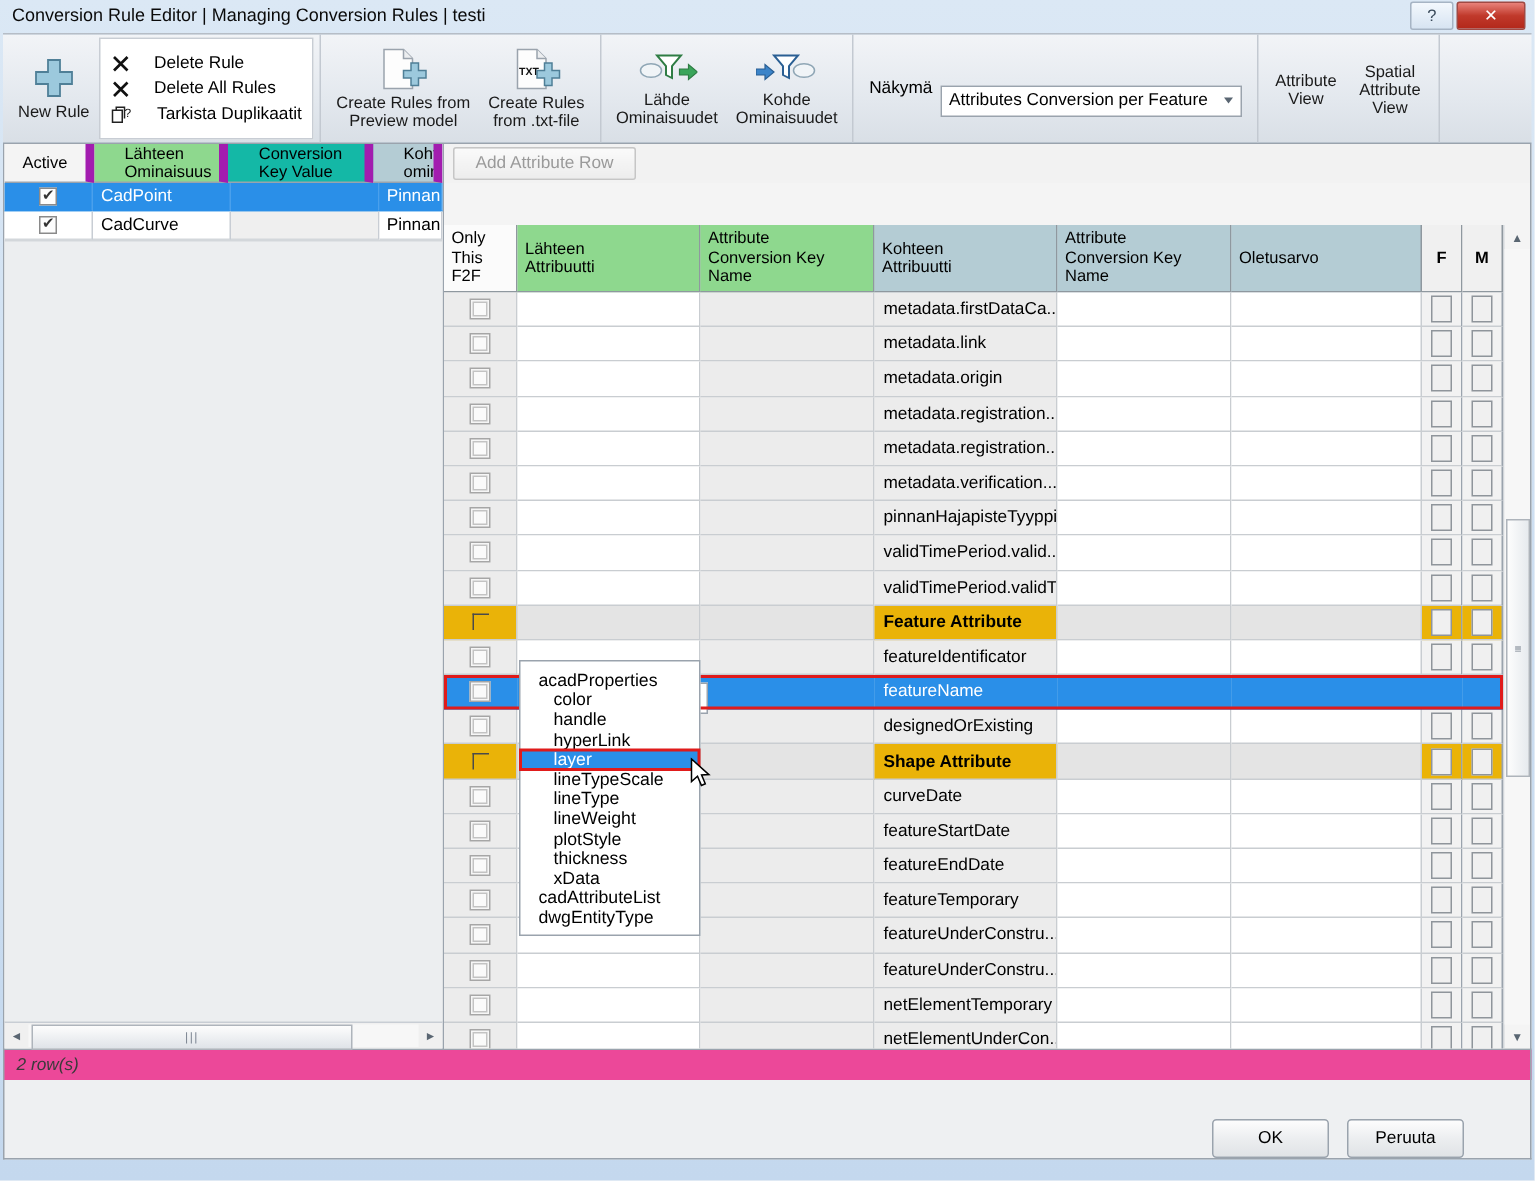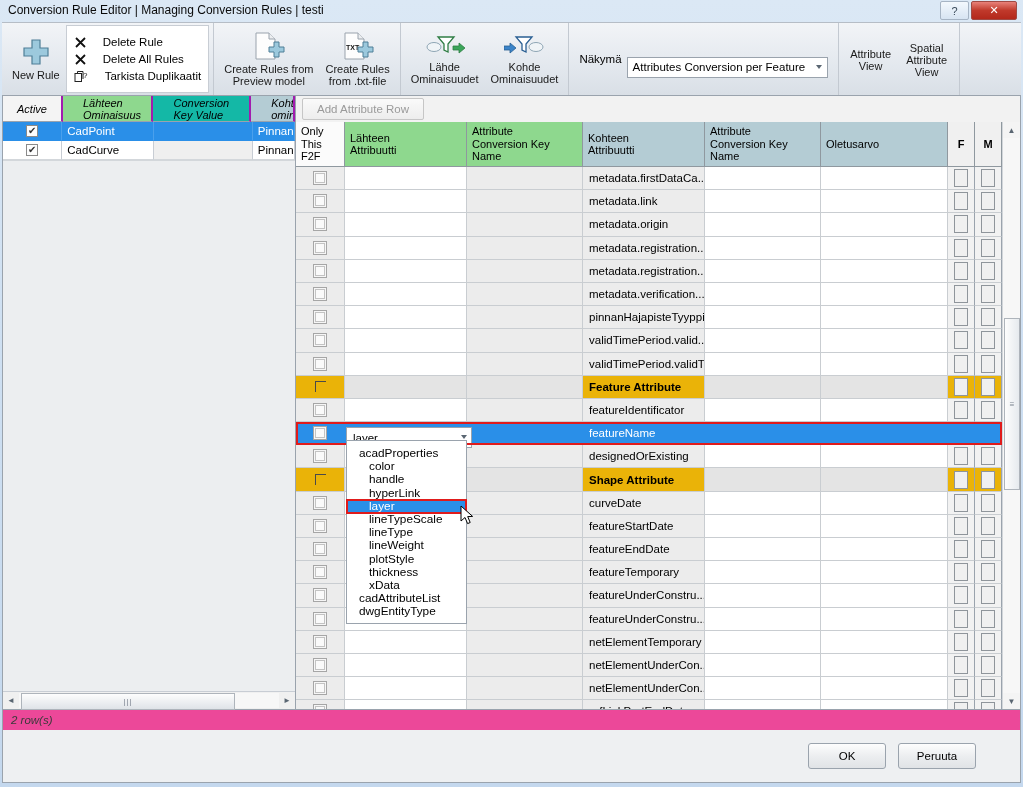--- a/index.html
+++ b/index.html
@@ -43,22 +43,22 @@
                 border-right:3.5px solid transparent;border-top:4px solid #5a6672;}
 
   
   .body{flex:1 1 auto;display:flex;margin:0 2px;min-height:0;}
 
   
   .leftpane{width:292px;flex:0 0 auto;display:flex;flex-direction:column;background:#eef0f2;
             border:1px solid #9aa3ad;border-top:none;position:relative;}
   .lgrid{flex:1 1 auto;display:flex;flex-direction:column;overflow:hidden;background:#f1f1f1;}
   .lhead{display:flex;height:26px;flex:0 0 auto;}
-  .lhc{border-right:2px solid #a21caf;border-bottom:1px solid #9aa3ad;font-size:11px;line-height:12px;
-       padding:2px 20px;display:flex;align-items:center;box-sizing:border-box;overflow:hidden;font-style:italic;}
+  .lhc{border-right:6px solid #a21caf;border-bottom:1px solid #9aa3ad;font-size:11px;line-height:12px;
+       padding:2px 20px;display:flex;align-items:center;box-sizing:border-box;overflow:hidden;}
   .lhc.c0{width:62px;background:#f4f4f4;justify-content:center;}
   .lhc.c1{width:96px;background:#8ed88e;}
   .lhc.c2{width:104px;background:#14b8a6;}
   .lhc.c3{width:44px;background:#b4ccd4;}
   .lrow{display:flex;height:19px;flex:0 0 auto;}
   .lrow.sel{background:#2a8fe8;color:#fff;}
   .lc{border-right:1px solid #c8cdd4;border-bottom:1px solid #d3d7db;font-size:11.5px;
       padding:1px 5px;display:flex;align-items:center;box-sizing:border-box;overflow:hidden;white-space:nowrap;}
   .lc.c0{width:62px;justify-content:center;background:#fff;}
   .lc.c1{width:96px;background:#fff;}
@@ -70,21 +70,21 @@
   .lfill{flex:1 1 auto;background:#eceef0;border-top:1px solid #d3d7db;}
   .hsb{height:17px;flex:0 0 auto;background:#f0f0f0;border-top:1px solid #c8cdd4;display:flex;align-items:center;}
   .hsb .ar{width:16px;text-align:center;font-size:8px;color:#5a6672;}
   .hsb .track{flex:1 1 auto;height:15px;position:relative;background:#f7f7f7;}
   .hsb .thumb{position:absolute;left:2px;top:0;width:212px;height:15px;
         background:linear-gradient(to bottom,#fdfdfd,#dfe3e8);border:1px solid #aeb4bb;
         display:flex;align-items:center;justify-content:center;font-size:8px;color:#7a8390;letter-spacing:1px;}
 
   
   .rightpane{flex:1 1 auto;display:flex;flex-direction:column;min-width:0;background:#f4f4f4;
-             border:1px solid #9aa3ad;border-top:none;border-left:none;position:relative;}
+             border:1px solid #9aa3ad;border-top:none;border-left:none;position:relative;gap:28px;}
   .addbar{height:26px;flex:0 0 auto;display:flex;align-items:center;padding-left:6px;background:#f2f2f2;}
   .addbtn{height:20px;padding:0 14px;font-size:11.5px;color:#9a9a9a;border:1px solid #c6c6c6;border-radius:2px;
           background:linear-gradient(to bottom,#fafafa,#ededed);display:flex;align-items:center;}
 
   .gridwrap{flex:1 1 auto;display:flex;min-height:0;overflow:hidden;}
   .grid{flex:1 1 auto;display:flex;flex-direction:column;min-width:0;overflow:hidden;}
   .ghead{display:flex;height:45px;flex:0 0 auto;}
   .ghc{box-sizing:border-box;border-right:1px solid #8f989f;border-bottom:1px solid #8f989f;
        font-size:11px;line-height:12.5px;padding:3px 5px;display:flex;align-items:center;overflow:hidden;}
   .grow{display:flex;height:23.2px;flex:0 0 auto;}
@@ -146,22 +146,22 @@
   .vsb .ar{height:16px;display:flex;align-items:center;justify-content:center;font-size:8px;color:#5a6672;width:100%;}
   .vsb .track{flex:1 1 auto;width:100%;position:relative;background:#f7f7f7;}
   .vsb .thumb{position:absolute;left:1px;width:14px;top:180px;height:170px;
        background:linear-gradient(to right,#fdfdfd,#e6eaee);border:1px solid #aeb4bb;
        display:flex;align-items:center;justify-content:center;font-size:8px;color:#7a8390;}
 
   
   .statusbar{flex:0 0 auto;height:20px;display:flex;align-items:center;padding-left:8px;
              font-size:11.5px;font-style:italic;color:#3a3a3a;background:#ec4899;
              border-left:1px solid #9aa3ad;border-right:1px solid #9aa3ad;margin:0 2px;}
-  .footer{flex:0 0 auto;height:52px;display:flex;align-items:center;justify-content:flex-end;gap:12px;
-          padding-right:44px;background:#eef0f2;border:1px solid #9aa3ad;border-top:none;margin:0 2px 4px 2px;}
+  .footer{flex:0 0 auto;height:52px;display:flex;align-items:flex-end;justify-content:flex-end;gap:12px;
+          padding-right:44px;background:#eef0f2;border:1px solid #9aa3ad;border-top:none;margin:0 2px 14px 2px;}
   .fbtn{width:76px;height:24px;border:1px solid #9aa3ad;border-radius:3px;font-size:11.5px;
         display:flex;align-items:center;justify-content:center;
         background:linear-gradient(to bottom,#fdfdfd,#eceef0 50%,#e0e3e6);}
   .cursor{position:absolute;z-index:99;pointer-events:none;}
 </style>
 </head>
 <body>
 
 <div class="window">
 

